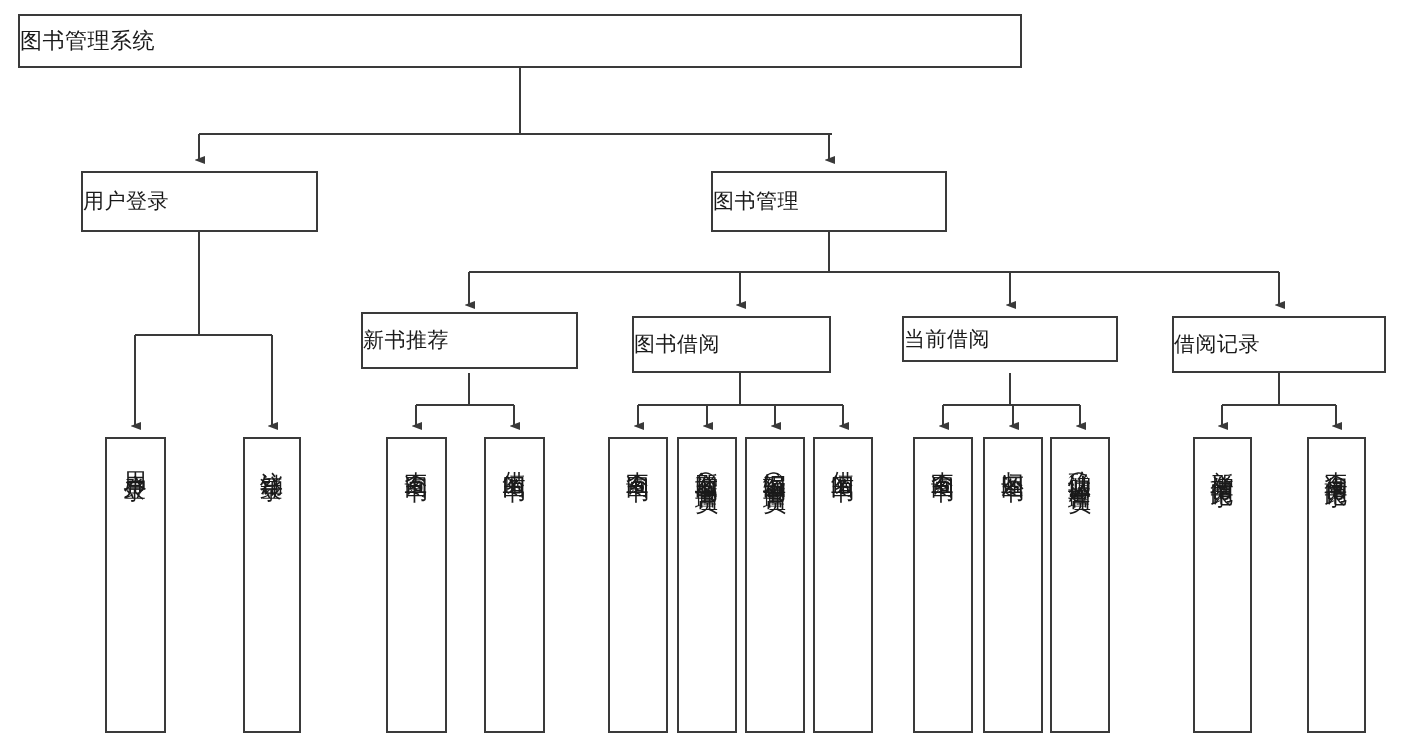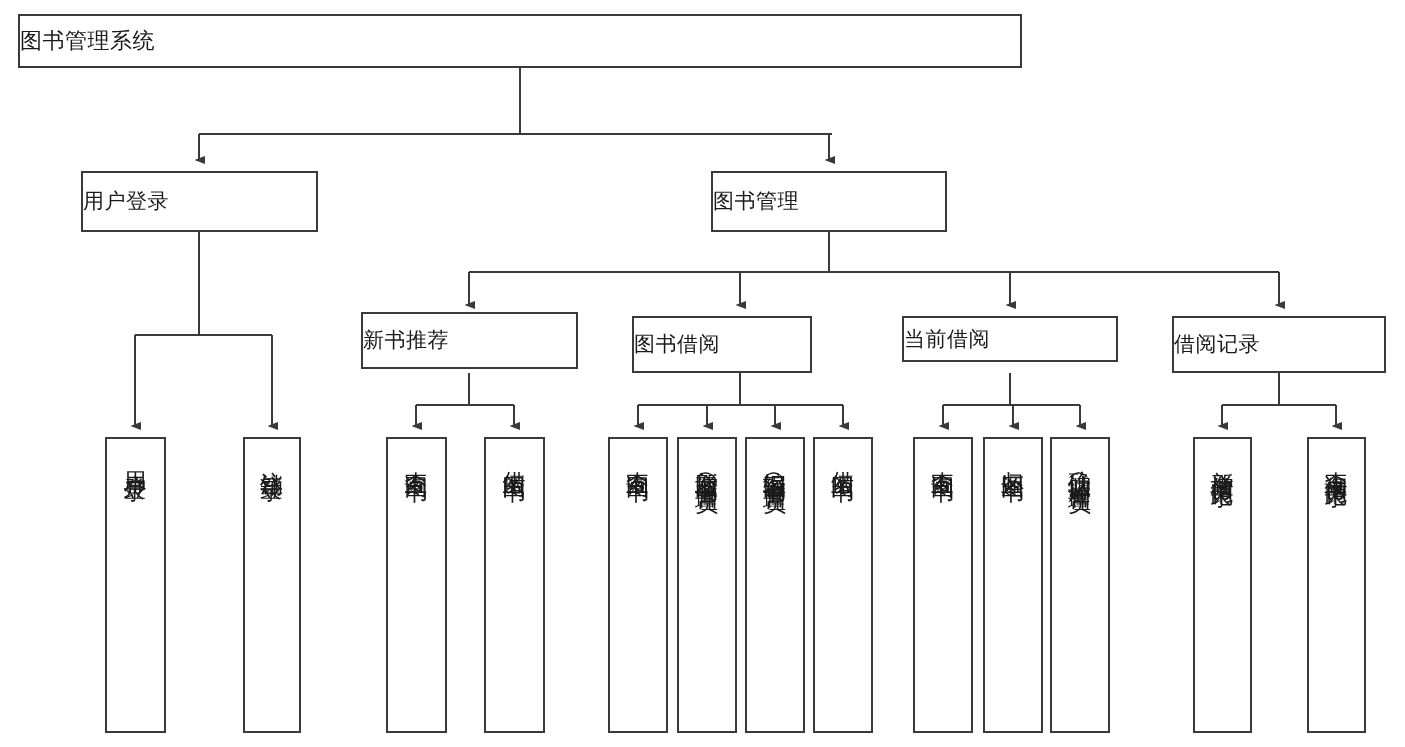--- a/index.html
+++ b/index.html
@@ -133,21 +133,21 @@
       </div>
       <div class="node horiz" style="left: 81px; top: 171px; width: 237px; height: 61px;">
         <span class="label">用户登录</span>
       </div>
       <div class="node horiz" style="left: 711px; top: 171px; width: 236px; height: 61px;">
         <span class="label">图书管理</span>
       </div>
       <div class="node horiz" style="left: 361px; top: 312px; width: 217px; height: 57px;">
         <span class="label">新书推荐</span>
       </div>
-      <div class="node horiz" style="left: 632px; top: 316px; width: 180px; height: 57px;">
+      <div class="node horiz" style="left: 632px; top: 316px; width: 199px; height: 57px;">
         <span class="label">图书借阅</span>
       </div>
       <div class="node horiz" style="left: 902px; top: 316px; width: 216px; height: 46px;">
         <span class="label">当前借阅</span>
       </div>
       <div class="node horiz" style="left: 1172px; top: 316px; width: 214px; height: 57px;">
         <span class="label">借阅记录</span>
       </div>
       <div class="node vert" style="left: 105px; top: 437px; width: 61px; height: 296px;">
         <span class="label">用户登录</span>

